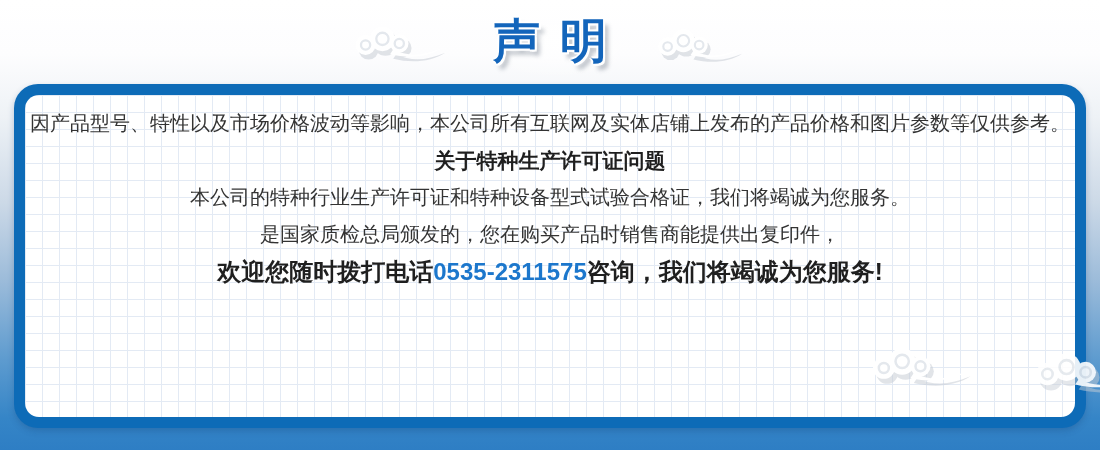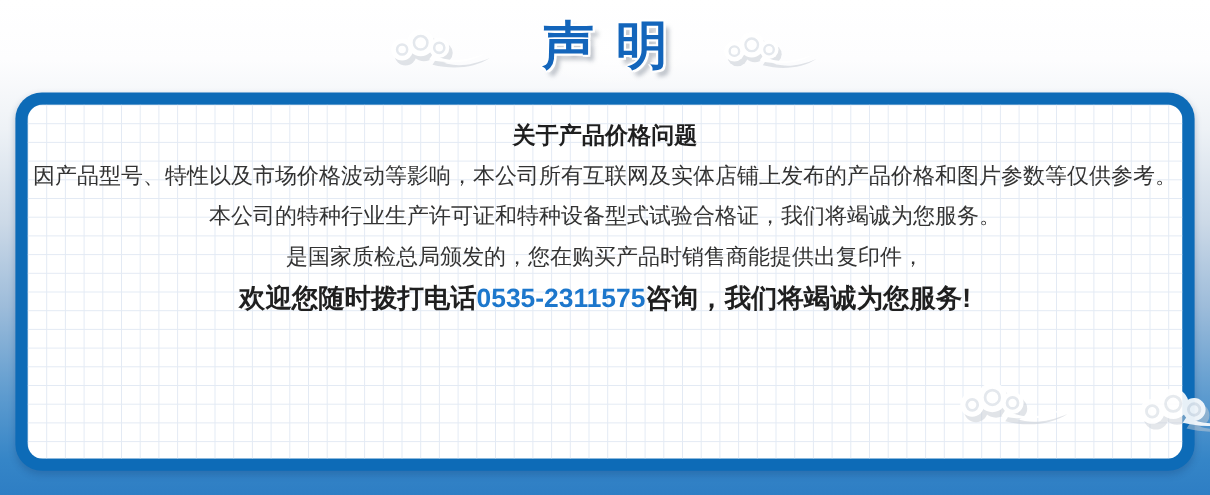--- a/index.html
+++ b/index.html
@@ -98,22 +98,22 @@
         <use href="#cloud-sym"></use>
       </svg>
     <h1 class="page-title">声明</h1>
     <svg class="cloud cloud-right" viewBox="0 0 130 60">
         <use href="#cloud-sym"></use>
       </svg>
   </div>
 
   <div class="card">
     <div class="card-inner">
-      <p class="sec-heading">关于产品价格问题</p>
       <p class="sec-line">因产品型号、特性以及市场价格波动等影响，本公司所有互联网及实体店铺上发布的产品价格和图片参数等仅供参考。</p>
+      <p class="sec-heading">关于特种生产许可证问题</p>
       <p class="sec-line">本公司的特种行业生产许可证和特种设备型式试验合格证，我们将竭诚为您服务。</p>
       <p class="sec-line">是国家质检总局颁发的，您在购买产品时销售商能提供出复印件，</p>
       <p class="cta-line"><span>欢迎您随时拨打电话</span><span class="phone">0535-2311575</span><span>咨询，我们将竭诚为您服务!</span></p>
       <svg class="cloud cloud-card" viewBox="0 0 130 60" style="position: absolute; left: 832px; top: 248px; width: 122px; height: 50px;">
           <use href="#cloud-sym"></use>
         </svg>
     </div>
     <svg class="cloud cloud-edge" viewBox="0 0 130 60">
         <use href="#cloud-sym"></use>
       </svg>

